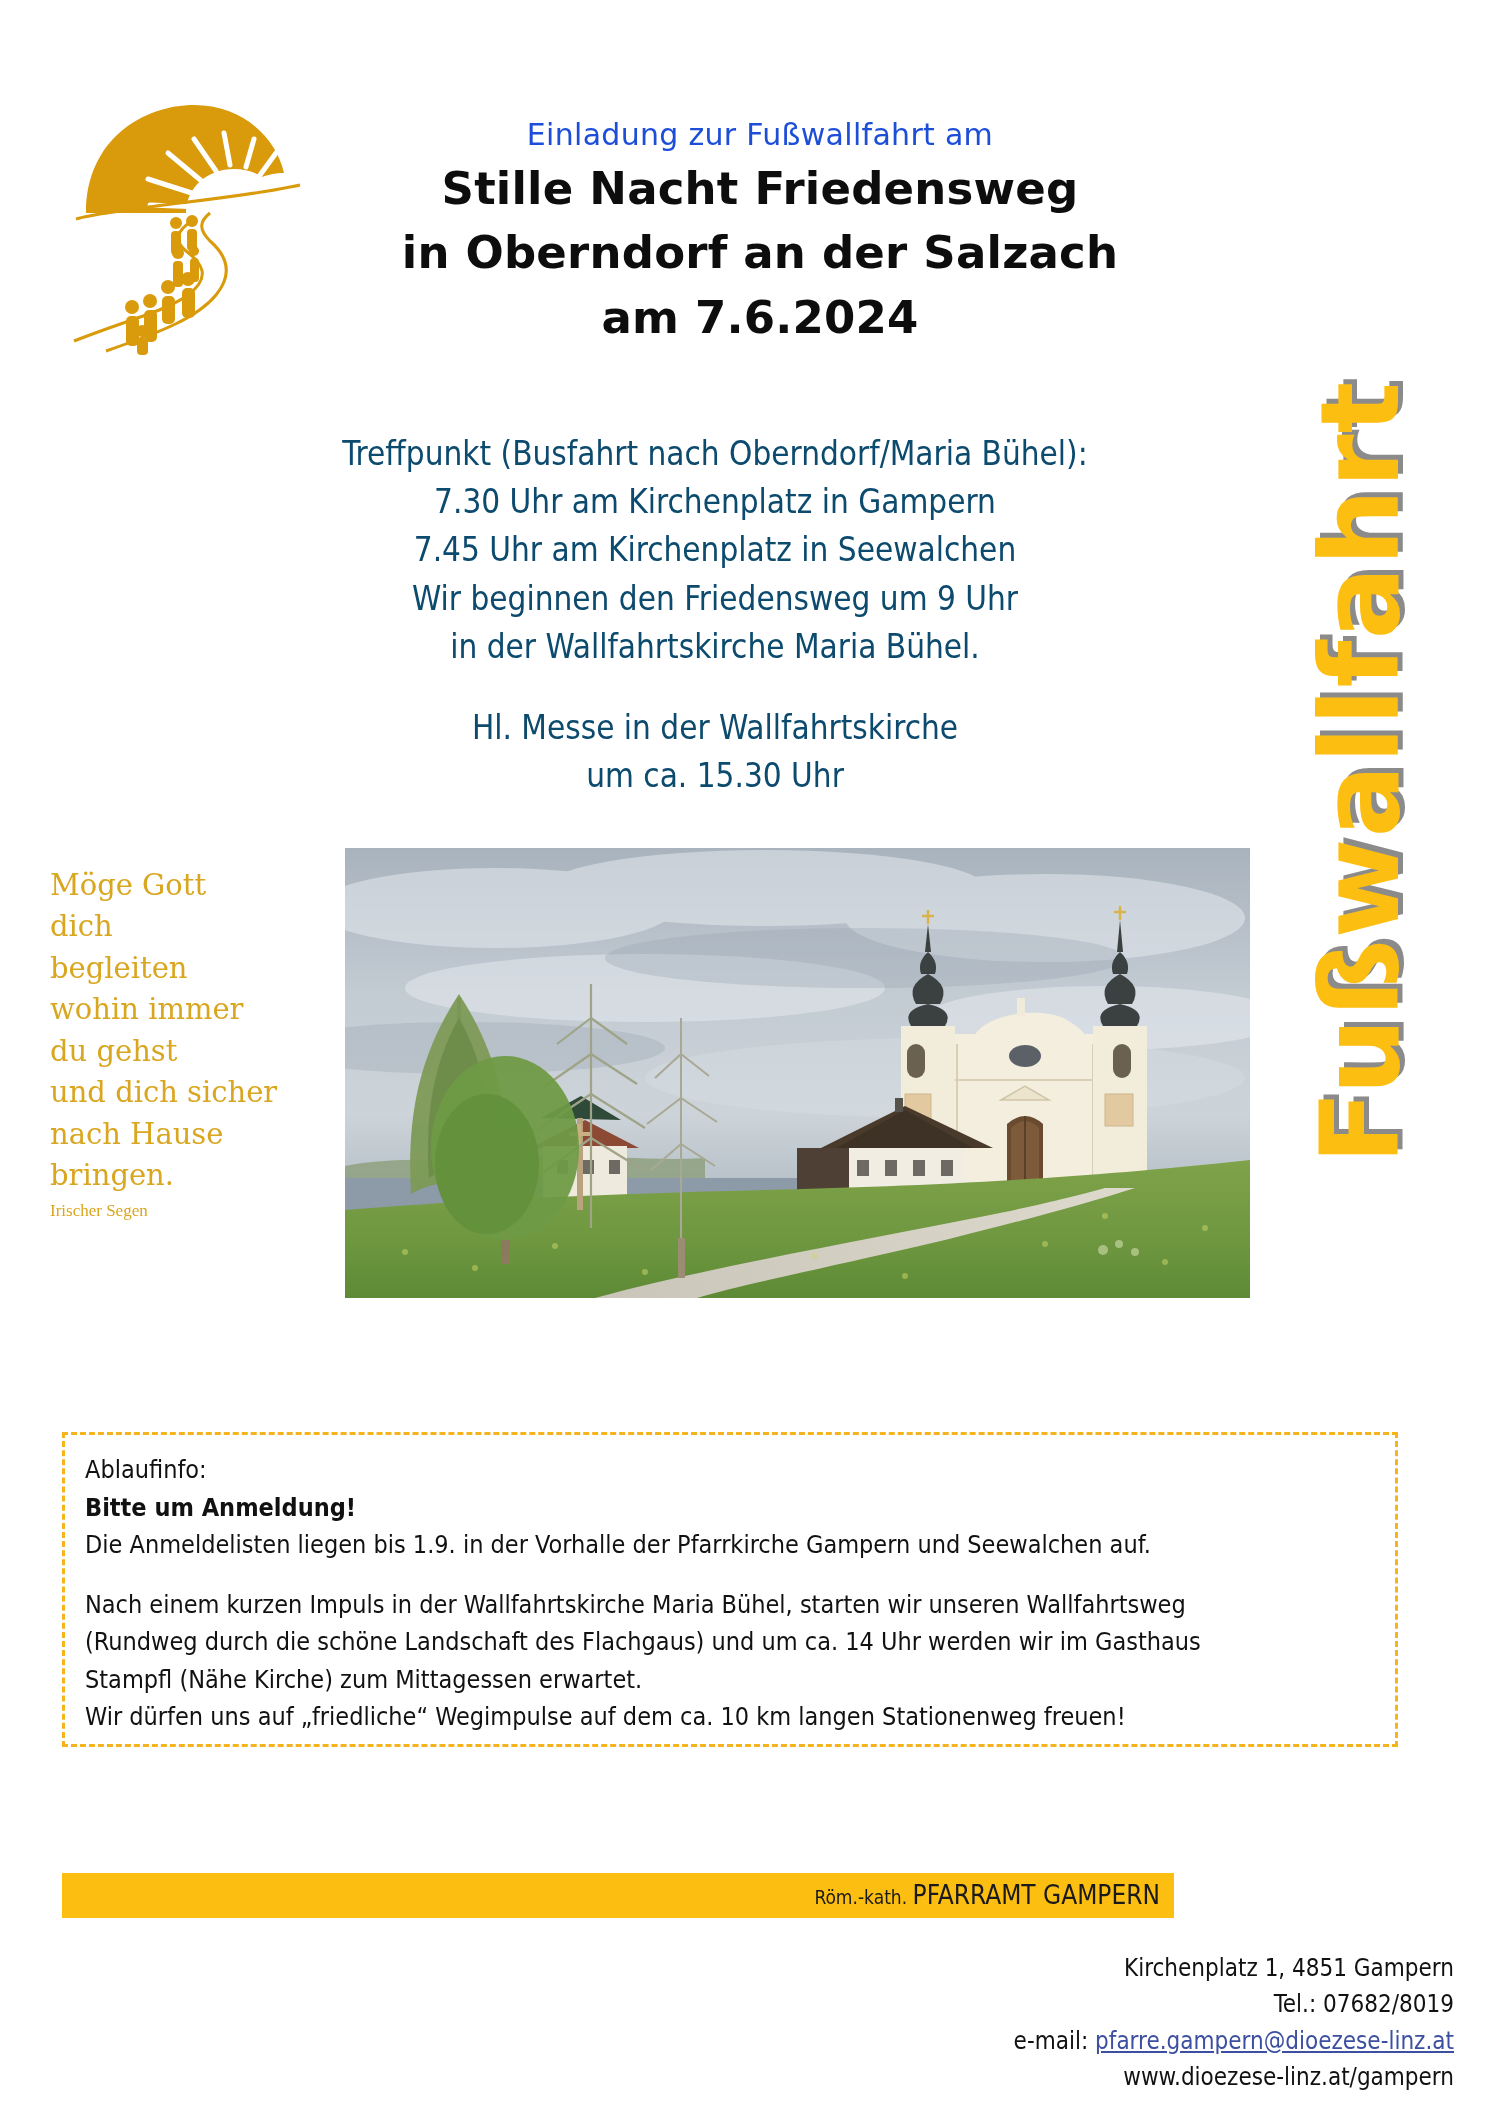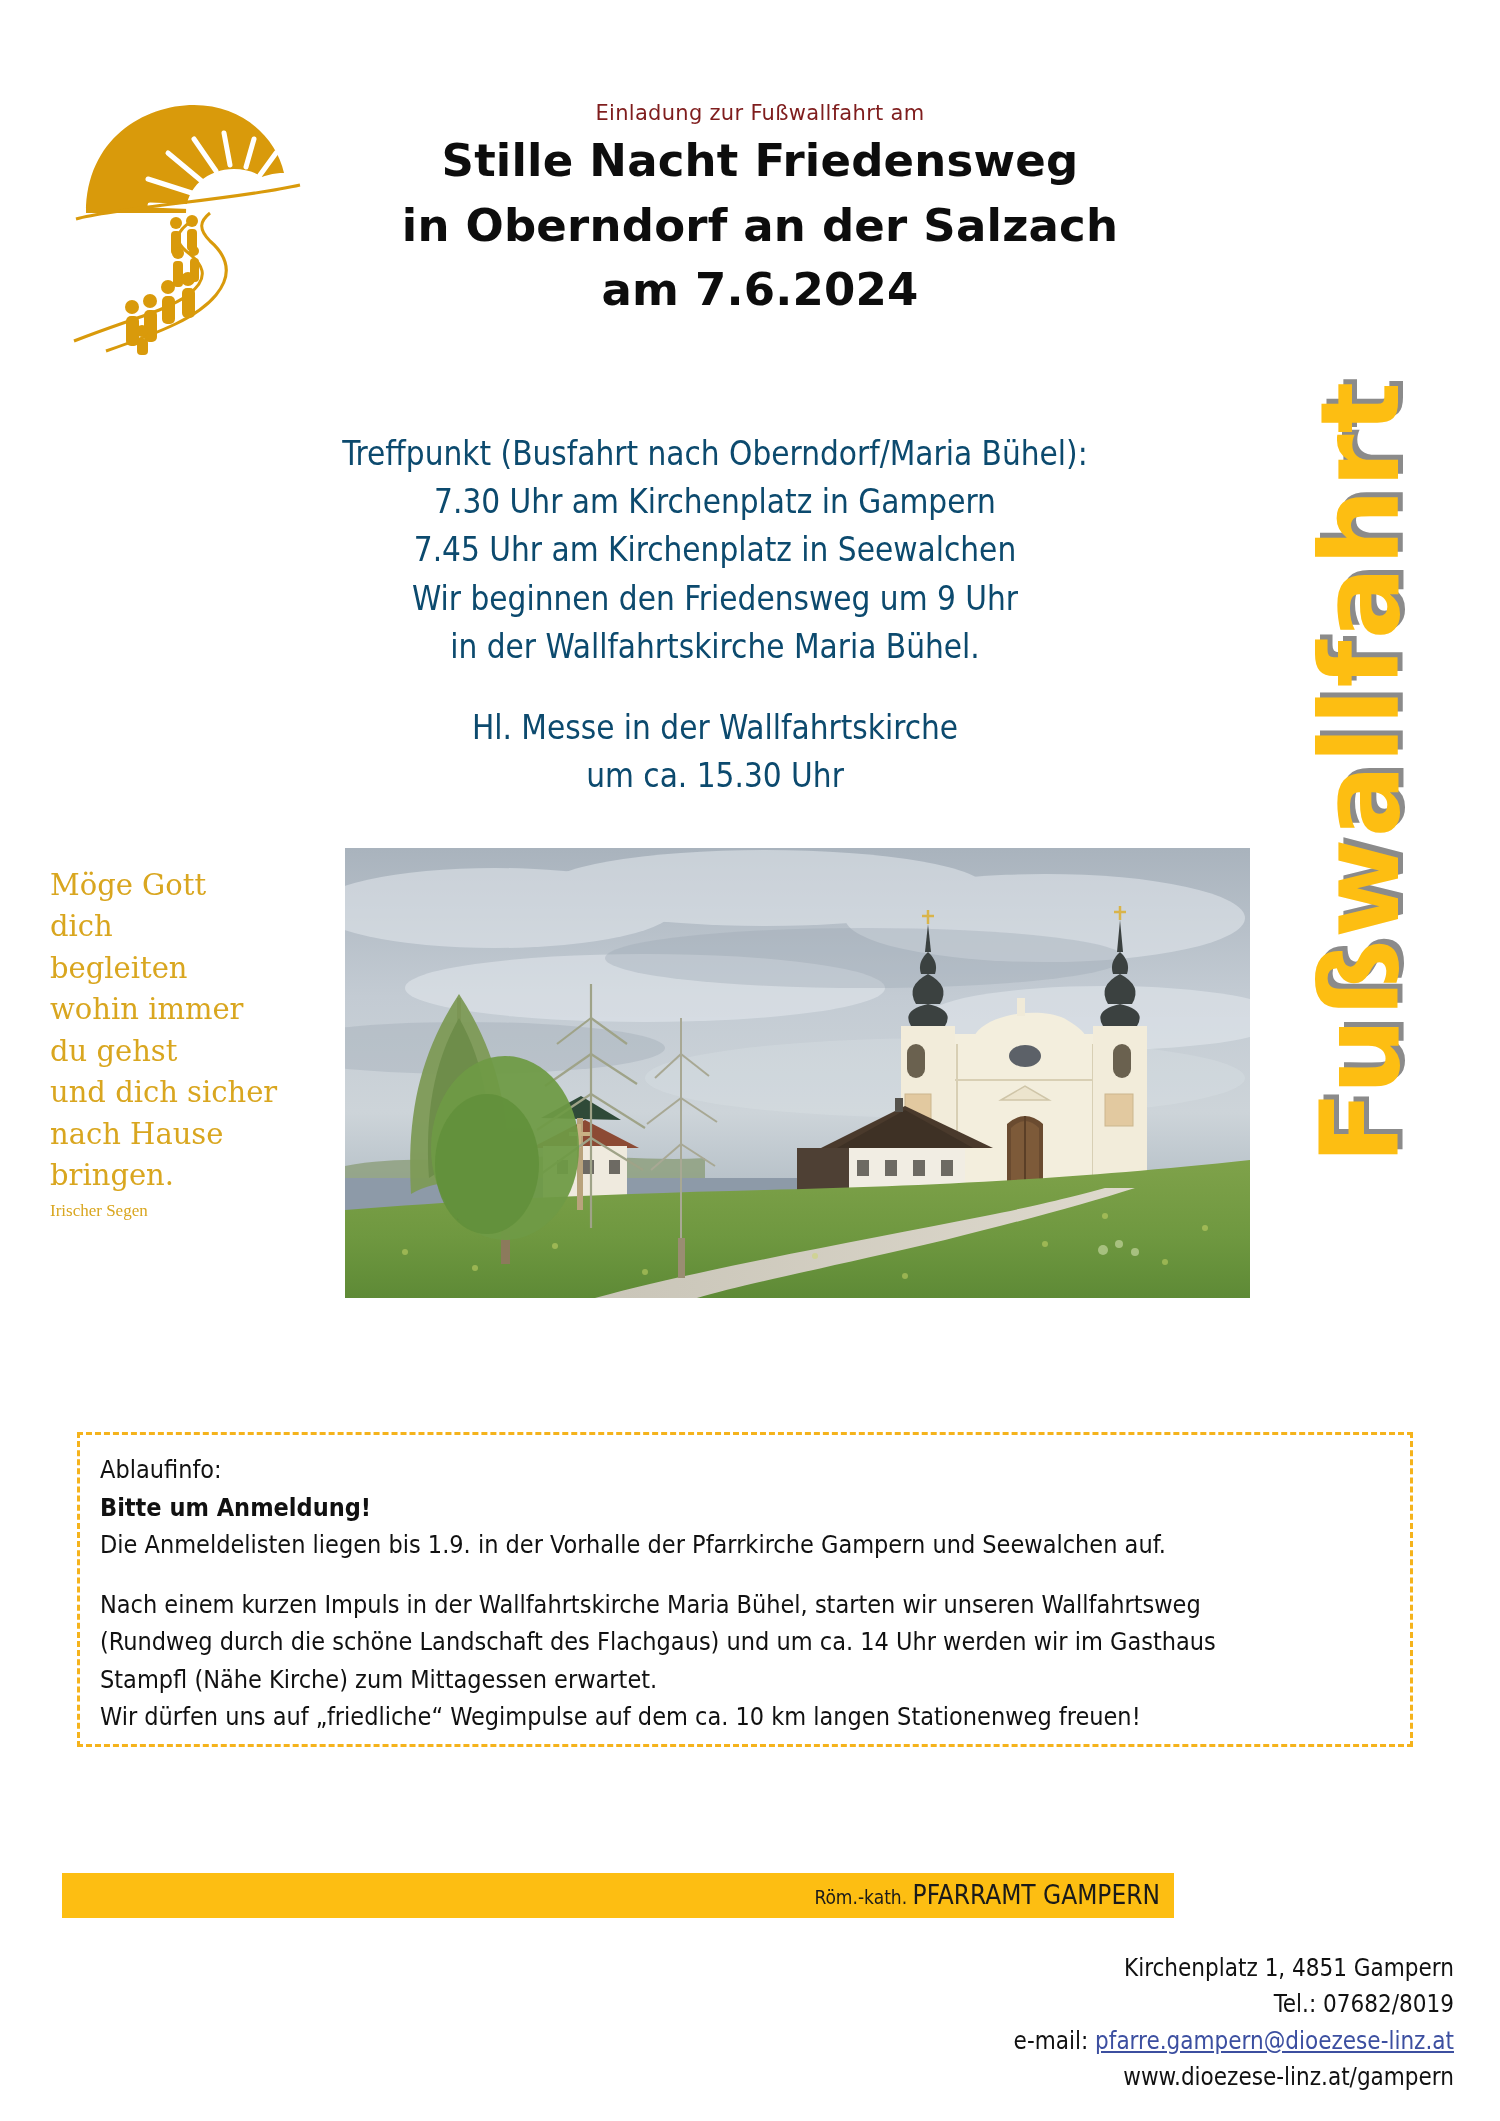--- a/index.html
+++ b/index.html
@@ -12,21 +12,21 @@
   .page{position:relative;width:1500px;height:2121px;}
 
   
   .logo{position:absolute;left:70px;top:95px;width:260px;height:260px;}
   .logo svg{display:block;width:260px;height:260px;}
 
   
   .header{position:absolute;left:330px;top:100px;width:860px;text-align:center;}
   .hdr-line1{
     font-family:"DejaVu Sans","Liberation Sans",sans-serif;
-    font-size:21px;color:#7f1d1d;letter-spacing:.3px;line-height:1.25;
+    font-size:30px;color:#1d4ed8;letter-spacing:.3px;line-height:1.25;margin-top:16px;
   }
   .hdr-big{
     font-family:"DejaVu Sans","Liberation Sans",sans-serif;
     font-weight:bold;font-size:45px;color:#0d0d0d;
     line-height:1.30;letter-spacing:.2px;margin-top:6px;
   }
 
   
   .details{
     position:absolute;left:215px;top:430px;width:1000px;text-align:center;
@@ -63,21 +63,21 @@
     text-align:center;white-space:nowrap;
     font-family:"DejaVu Sans","Liberation Sans",sans-serif;
     font-weight:bold;font-size:108px;
     color:#FDBE12;
     text-shadow:5px 5px 0 #8b8b8b;
     letter-spacing:1px;
   }
 
   
   .infobox{
-    position:absolute;left:77px;top:1432px;width:1336px;height:315px;
+    position:absolute;left:62px;top:1432px;width:1336px;height:315px;
     border:3px dashed #F5B31C;box-sizing:border-box;
   }
   .infotext{
     position:absolute;left:20px;top:16px;width:1300px;
     font-family:"DejaVu Sans Condensed","DejaVu Sans","Liberation Sans",sans-serif;
     font-size:25px;color:#111;line-height:1.50;
   }
   .infotext .b{font-weight:bold;}
   .infotext .gap{display:block;height:22px;}
 

